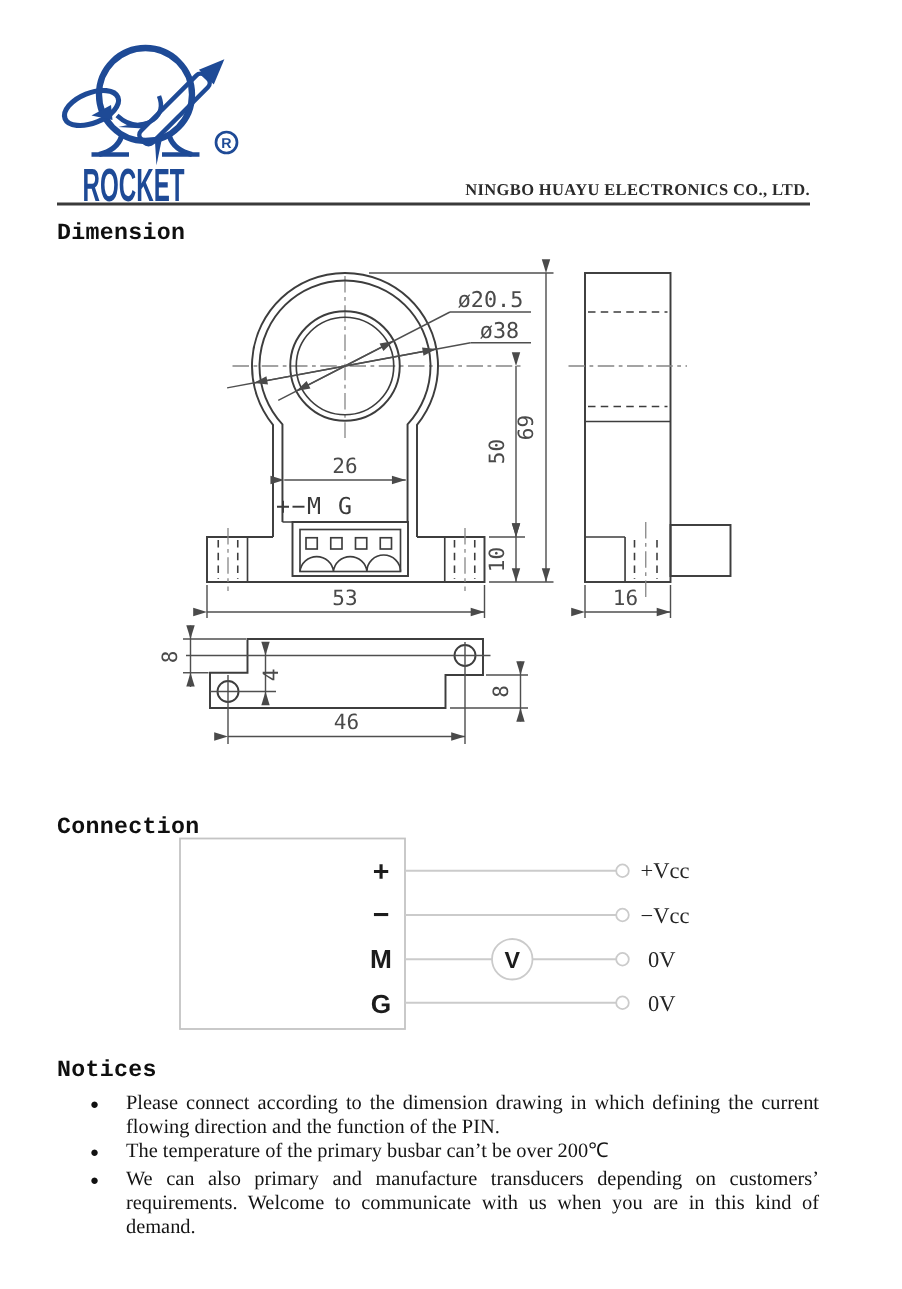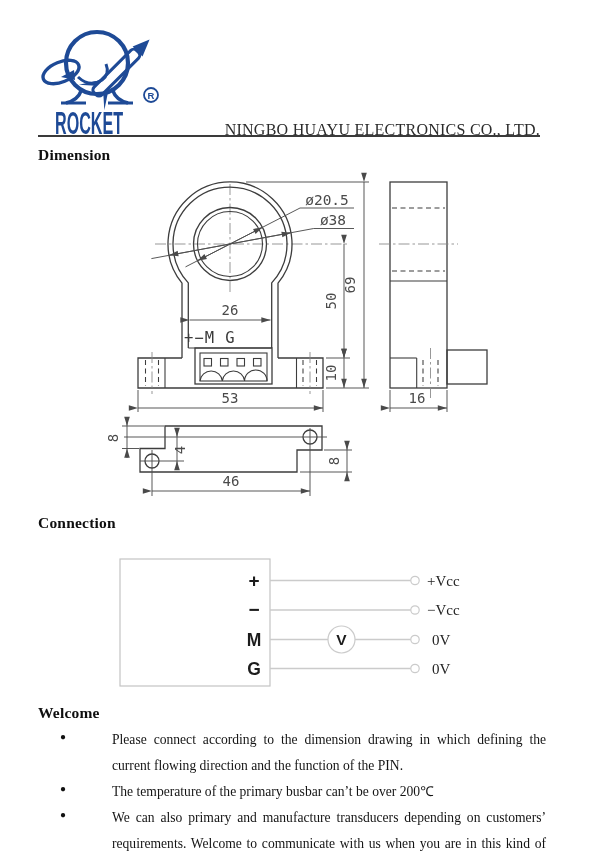--- a/index.html
+++ b/index.html
@@ -6,31 +6,31 @@
   html,body { background:#ffffff; }
   body {
     width:601px; height:859px; position:relative; overflow:hidden;
     font-family:"Liberation Serif", serif; color:#1a1a1a;
   }
   .abs { position:absolute; }
   
   #logo { left:34px; top:22px; width:135px; height:115px; }
   #company-name {
     top:121px; right:61px;
-    font-family:"Liberation Serif", serif; font-weight:normal;
-    font-size:16px; letter-spacing:.25px; color:#2b2b2b; white-space:nowrap;
+    font-family:"Liberation Serif", serif; font-weight:bold;
+    font-size:11px; letter-spacing:.25px; color:#2b2b2b; white-space:nowrap;
   }
   #header-rule { left:38px; top:135px; width:502px; height:2px; background:#3a3a3a; }
   
   .section-heading {
     left:38px; font-weight:bold; font-size:15.5px; color:#0f0f0f;
-    font-family:Liberation Serif, serif; letter-spacing:.2px;
+    font-family:Liberation Mono, monospace; letter-spacing:.2px;
   }
   #heading-dimension { top:146px; }
-  #heading-connection { top:514px; }
+  #heading-connection { top:542px; }
   #heading-notices { top:704px; }
   
   #dimension-svg { left:100px; top:170px; width:470px; height:340px; }
   #connection-svg { left:105px; top:548px; width:395px; height:150px; }
   .outline { stroke:#3d3d3d; stroke-width:1.3; fill:none; }
   .outline-thin { stroke:#3d3d3d; stroke-width:1.1; fill:none; }
   .hidden-line { stroke:#3d3d3d; stroke-width:1.05; fill:none; stroke-dasharray:5,3.5; }
   .center-line { stroke:#858585; stroke-width:.85; fill:none; stroke-dasharray:11,3,2.5,3; }
   .dim-line { stroke:#4f4f4f; stroke-width:.95; fill:none; }
   .dim-text {
@@ -43,22 +43,22 @@
   .conn-box { stroke:#c4c4c4; stroke-width:1.2; fill:#ffffff; }
   .terminal { stroke:#cbcbcb; stroke-width:1.2; fill:#ffffff; }
   .pin-label { font-family:"Liberation Sans", sans-serif; font-weight:bold; fill:#1c1c1c; }
   .term-label { font-family:"Liberation Serif", serif; font-size:15px; fill:#242424; }
   .meter-label { font-family:"Liberation Sans", sans-serif; font-weight:bold; font-size:15.5px; fill:#1c1c1c; }
   
   #notices-list { left:57px; top:727px; width:489px; }
   .notice-item { display:flex; align-items:flex-start; }
   .notice-bullet { width:27px; flex:0 0 27px; font-size:10px; line-height:19.3px; color:#111; padding-left:3px; }
   .notice-text {
-    flex:1; font-size:13.6px; line-height:26px; color:#141414;
-    text-align:justify; font-family:"Liberation Serif", serif;margin-left:28px;
+    flex:1; font-size:13.6px; line-height:16px; color:#141414;
+    text-align:justify; font-family:"Liberation Serif", serif;
   }
   .logo-blue { fill:#1e4a96; }
   .logo-stroke { stroke:#1e4a96; fill:none; }
 </style>
 </head>
 <body>
 
 <svg id="logo" class="abs" viewBox="0 0 135 115" xmlns="http://www.w3.org/2000/svg">
   <g>
     <circle class="logo-stroke" cx="63" cy="41" r="31" stroke-width="4.2"></circle>
@@ -239,21 +239,21 @@
   <text class="pin-label" x="254" y="616" font-size="19" text-anchor="middle">−</text>
   <text class="pin-label" x="254" y="645.5" font-size="17.5" text-anchor="middle">M</text>
   <text class="pin-label" x="254" y="675" font-size="17.5" text-anchor="middle">G</text>
 
   <text class="term-label" x="427" y="585.5">+Vcc</text>
   <text class="term-label" x="427" y="615">−Vcc</text>
   <text class="term-label" x="432" y="644.5">0V</text>
   <text class="term-label" x="432" y="674">0V</text>
 </svg>
 
-<div id="heading-notices" class="abs section-heading">Welcome</div>
+<div id="heading-notices" class="abs section-heading">Notices</div>
 
 <div id="notices-list" class="abs">
   <div class="notice-item">
     <span class="notice-bullet">●</span>
     <span class="notice-text">Please connect according to the dimension drawing in which defining the current flowing direction and the function of the PIN.</span>
   </div>
   <div class="notice-item">
     <span class="notice-bullet">●</span>
     <span class="notice-text">The temperature of the primary busbar can’t be over 200℃</span>
   </div>

